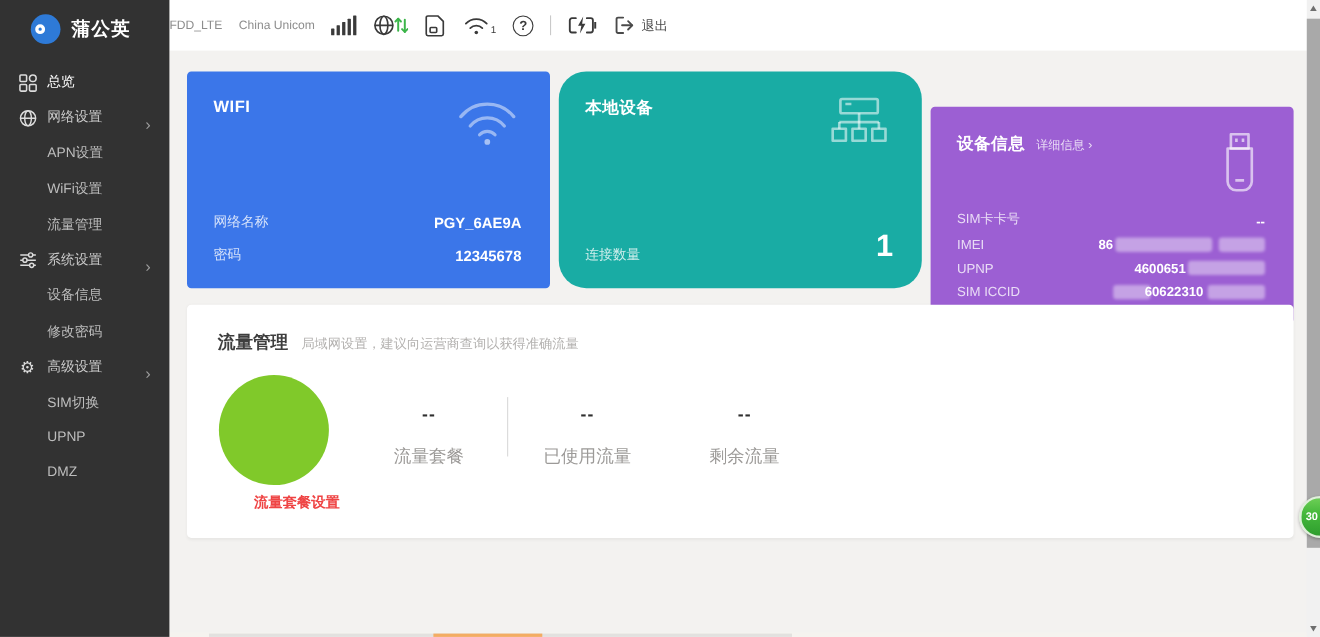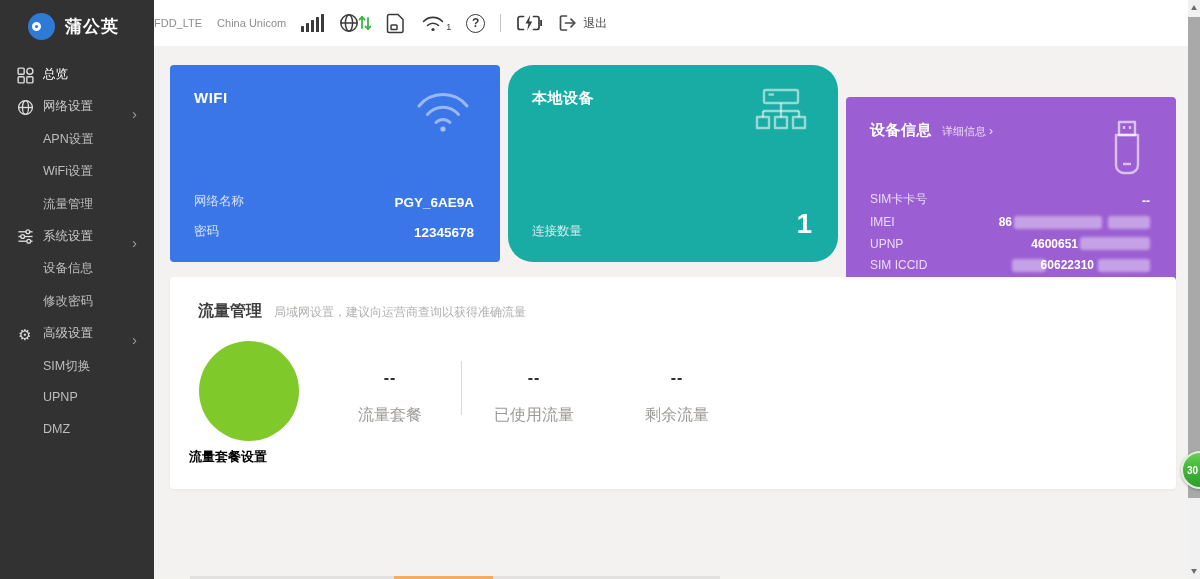--- a/index.html
+++ b/index.html
@@ -54,21 +54,21 @@
   .info .crow .cl { font-size:12px; }
   .info .crow .cv { font-size:12px; display:flex; align-items:center; }
   .mask { display:inline-block; height:13px; border-radius:3px; background:rgba(255,255,255,0.42); filter:blur(1.5px); vertical-align:middle; }
 
   
   .panel { position:absolute; left:16px; top:231px; width:1006px; height:212px; background:#FFFFFF; border-radius:4px; box-shadow:0 1px 3px rgba(0,0,0,0.05); }
   .tp-head { display:flex; align-items:baseline; gap:12px; padding:24px 0 0 28px; }
   .tp-title { font-size:16px; font-weight:bold; color:#3E3E3E; }
   .tp-sub { font-size:12px; color:#B3B1AF; }
   .tp-circle { position:absolute; left:29px; top:64px; width:100px; height:100px; border-radius:50%; background:#80C92A; }
-  .tp-link { position:absolute; left:19px; top:171px; width:120px; text-align:left; color:#000000; font-size:13px; font-weight:bold; cursor:pointer; }
+  .tp-link { position:absolute; left:19px; top:171px; width:120px; text-align:right; color:#ef4444; font-size:13px; font-weight:bold; cursor:pointer; }
   .stat { position:absolute; width:130px; text-align:center; }
   .stat .sv { font-size:16px; font-weight:bold; color:#2F2F2F; letter-spacing:1px; }
   .stat .sl { margin-top:18px; font-size:16px; color:#9C9A98; }
   .stat1 { left:155px; top:92px; }
   .stat2 { left:299px; top:92px; }
   .stat3 { left:442px; top:92px; }
   .stat-div { position:absolute; left:291px; top:84px; width:1px; height:54px; background:#D9D9D9; }
 
   
   .scrollbar { position:absolute; right:0; top:0; width:12px; height:579px; background:#F1F1F1; z-index:5; }

